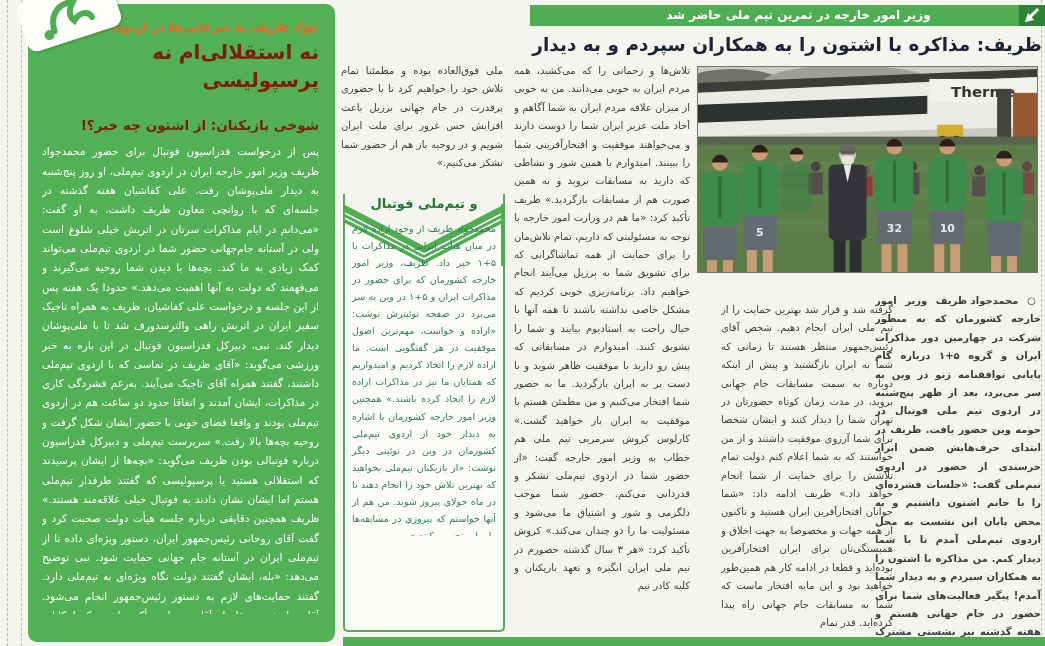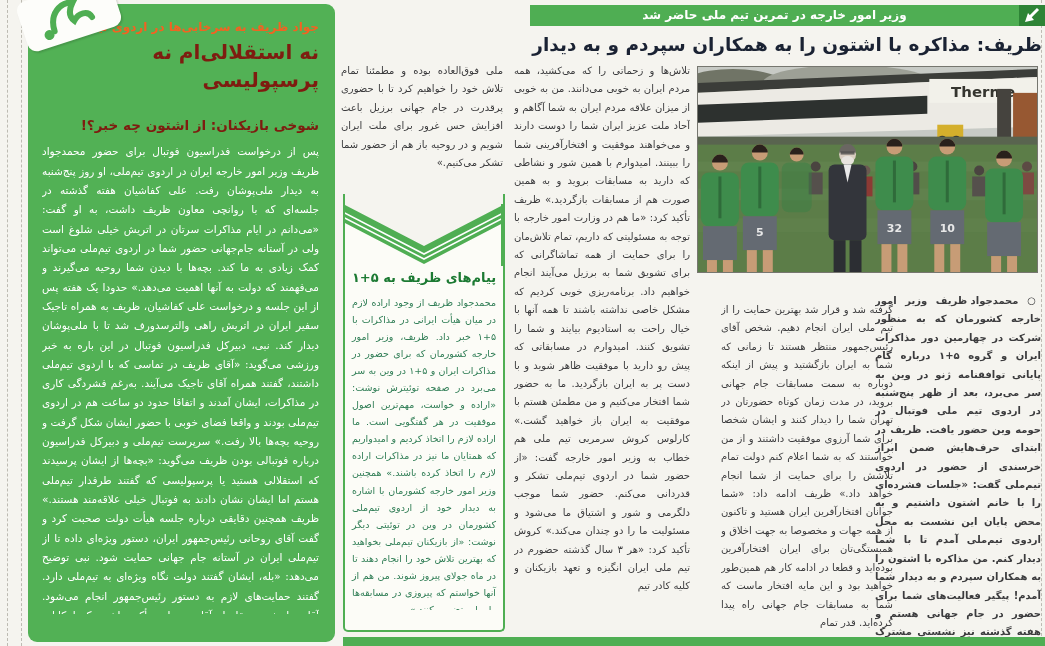--- a/index.html
+++ b/index.html
@@ -10,21 +10,21 @@
   
   .sidebar{position:absolute;left:28px;top:4px;width:307px;height:638px;background:#52b155;border-radius:9px;box-sizing:border-box;padding:14px 16px 8px 14px;overflow:hidden;}
   .sidebar .kicker{color:#f26322;font-weight:bold;font-size:12px;line-height:1.5;text-align:right;}
   .sidebar .title{color:#7e1c10;font-weight:bold;font-size:20px;line-height:1.42;margin-top:2px;}
   .sidebar .subtitle{color:#7e1c10;font-weight:bold;font-size:13.5px;line-height:1.6;text-align:right;margin-top:20px;}
   .sidebar .body{color:#ffffff;font-size:10.5px;line-height:1.84;text-align:justify;margin-top:6px;height:472px;overflow:hidden;}
   
   .corner-logo{position:absolute;left:20px;top:-12px;width:98px;height:52px;background:#fdfdfa;border-radius:10px;transform:rotate(-18deg);box-shadow:1px 2px 2px rgba(0,0,0,.15);}
   
   .section-bar{position:absolute;left:530px;top:5px;width:515px;height:21px;background:#4fae53;}
-  .section-bar .bar-title{position:absolute;left:0;top:0;width:489px;height:21px;line-height:21px;text-align:center;color:#fff;font-weight:bold;font-size:12px;}
+  .section-bar .bar-title{position:absolute;left:0;top:0;width:489px;height:21px;line-height:21px;text-align:center;color:#fff;font-weight:bold;font-size:12px;padding-left:24px;}
   .section-bar .bar-icon{position:absolute;left:489px;top:0;width:26px;height:21px;background:#2e8436;}
   
   .headline{position:absolute;left:530px;top:29px;width:512px;height:32px;color:#1a2233;font-weight:bold;font-size:18.5px;line-height:32px;text-align:center;white-space:nowrap;overflow:hidden;}
   
   .photo{position:absolute;left:697px;top:66px;width:341px;height:207px;border:1px solid #76766f;background:#fff;box-sizing:border-box;}
   .photo svg{display:block;width:100%;height:100%;}
   
   .col{position:absolute;font-size:10px;line-height:18.4px;color:#3b3b3d;text-align:justify;overflow:hidden;}
   .col-a{left:875px;top:292px;width:166px;height:350px;font-weight:bold;}
   .col-b{left:721px;top:281px;width:172px;height:350px;margin-top:20px;}
@@ -179,19 +179,19 @@
   <div class="ribbon-box">
     <svg class="chev" viewBox="0 0 162 72">
       <rect x="0" y="0" width="162" height="72" fill="#f5f4ef"></rect>
       <polygon points="0,28 81,70 162,28 162,72 0,72" fill="#fcfcf7"></polygon>
       <polygon points="0,10 81,52 162,10 162,28 81,70 0,28" fill="#4fae53"></polygon>
       <polyline points="0,18 81,60 162,18" fill="none" stroke="#ffffff" stroke-width="1.6"></polyline>
       <polyline points="0,23 81,65 162,23" fill="none" stroke="#ffffff" stroke-width="1.6"></polyline>
       <rect x="0" y="10" width="2" height="62" fill="#4fae53"></rect>
       <rect x="158" y="10" width="2" height="62" fill="#4fae53"></rect>
     </svg>
-    <div class="rb-title fa">پیام‌های ظریف به ۵+۱</div>
+    <div class="rb-title fa" style="margin-top:0">و تیم‌ملی فوتبال</div>
     <div class="rb-body fa">محمدجواد ظریف از وجود اراده لازم در میان هیأت ایرانی در مذاکرات با ۵+۱ خبر داد. ظریف، وزیر امور خارجه کشورمان که برای حضور در مذاکرات ایران و ۵+۱ در وین به سر می‌برد در صفحه توئیترش نوشت: «اراده و خواست، مهم‌ترین اصول موفقیت در هر گفتگویی است. ما اراده لازم را اتخاذ کردیم و امیدواریم که همتایان ما نیز در مذاکرات اراده لازم را اتخاذ کرده باشند.» همچنین وزیر امور خارجه کشورمان با اشاره به دیدار خود از اردوی تیم‌ملی کشورمان در وین در توئیتی دیگر نوشت: «از بازیکنان تیم‌ملی بخواهید که بهترین تلاش خود را انجام دهند تا در ماه جولای پیروز شوند. من هم از آنها خواستم که پیروزی در مسابقه‌ها را برایم تضمین کنند.»</div>
   </div>
 
   <div class="bottom-rule"></div>
 
 </div>
 
 </body></html>

